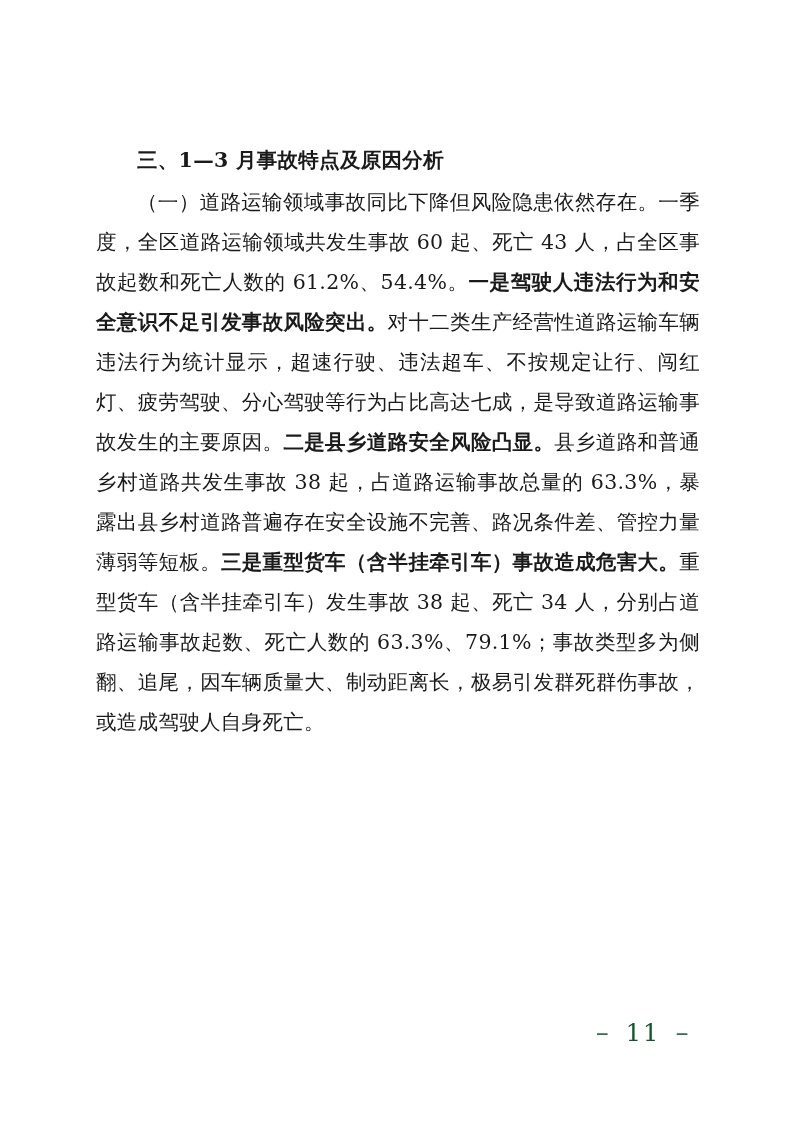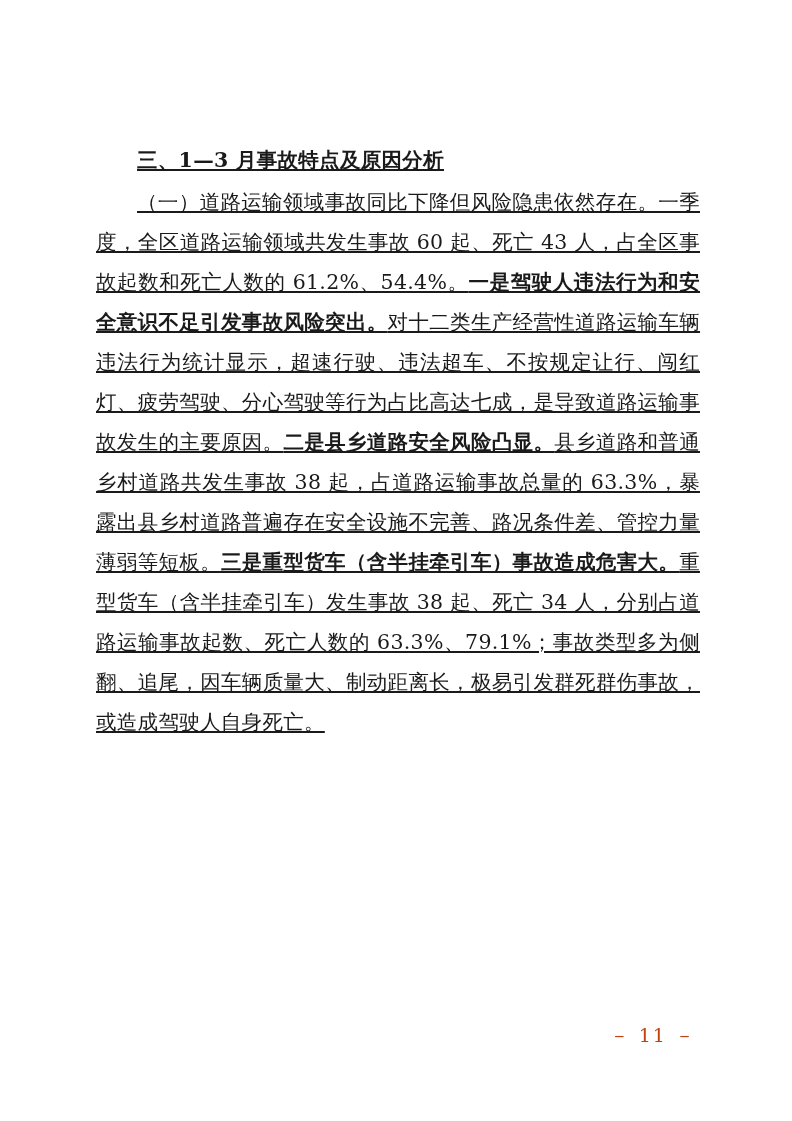--- a/index.html
+++ b/index.html
@@ -16,21 +16,20 @@
     overflow: hidden;
   }
   .page {
     position: absolute;
     left: 0;
     top: 0;
     width: 792px;
     height: 1121px;
     box-sizing: border-box;
     padding: 140px 92px 88px 96px;
-    text-decoration: underline;
   }
   .doc-body {
     font-size: 20.5px;
     line-height: 40px;
     text-align: justify;
     text-justify: inter-ideograph;
     letter-spacing: 0.3px;
   }
   p {
     margin: 0;
@@ -40,23 +39,23 @@
     font-weight: bold;
     margin-bottom: 2px;
   }
   .b {
     font-weight: bold;
   }
   .page-number {
     position: absolute;
     right: 96px;
     bottom: 72px;
-    font-size: 19px;
+    font-size: 24px;
     letter-spacing: 2px;
-    color: #c2410c;
+    color: #14532d;
   }
 </style>
 </head>
 <body>
 
 <div class="page">
   <div class="doc-body">
     <p class="heading">三、1—3 月事故特点及原因分析</p>
     <div id="paragraph-list">
         <p><span>（一）道路运输领域事故同比下降但风险隐患依然存在。一季度，全区道路运输领域共发生事故 60 起、死亡 43 人，占全区事故起数和死亡人数的 61.2%、54.4%。</span><span class="b">一是驾驶人违法行为和安全意识不足引发事故风险突出。</span><span>对十二类生产经营性道路运输车辆违法行为统计显示，超速行驶、违法超车、不按规定让行、闯红灯、疲劳驾驶、分心驾驶等行为占比高达七成，是导致道路运输事故发生的主要原因。</span><span class="b">二是县乡道路安全风险凸显。</span><span>县乡道路和普通乡村道路共发生事故 38 起，占道路运输事故总量的 63.3%，暴露出县乡村道路普遍存在安全设施不完善、路况条件差、管控力量薄弱等短板。</span><span class="b">三是重型货车（含半挂牵引车）事故造成危害大。</span><span>重型货车（含半挂牵引车）发生事故 38 起、死亡 34 人，分别占道路运输事故起数、死亡人数的 63.3%、79.1%；事故类型多为侧翻、追尾，因车辆质量大、制动距离长，极易引发群死群伤事故，或造成驾驶人自身死亡。</span></p>

